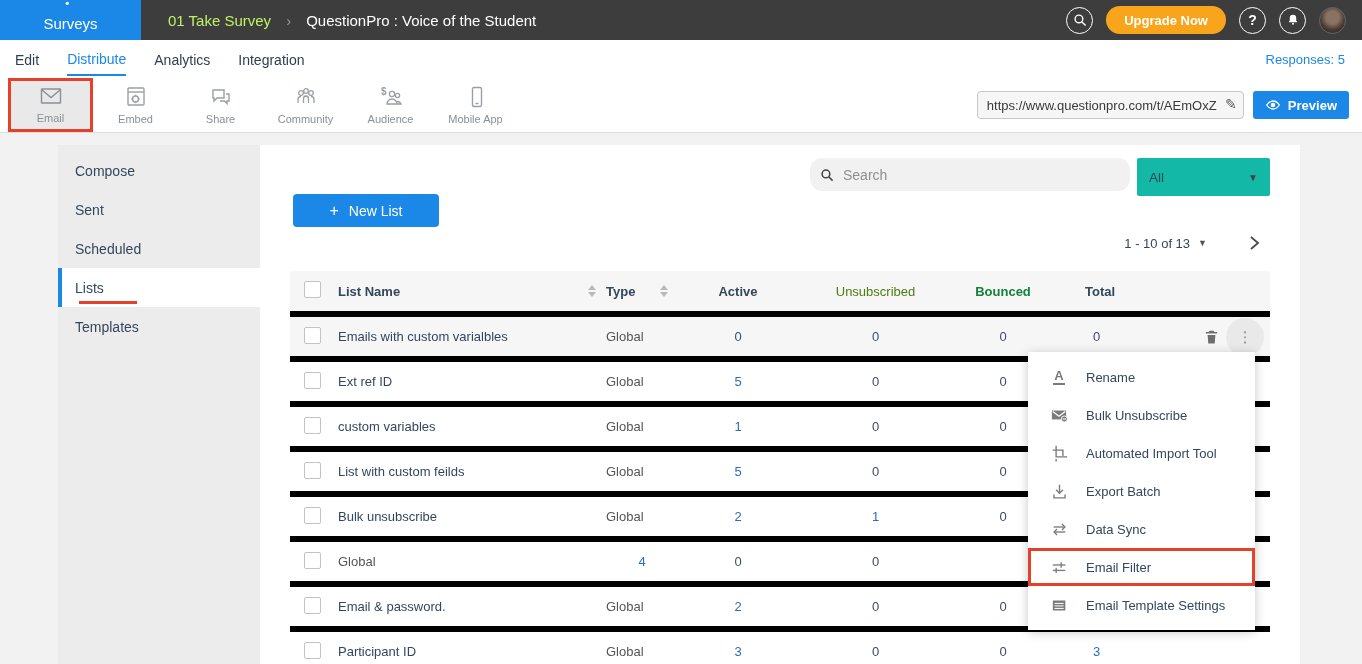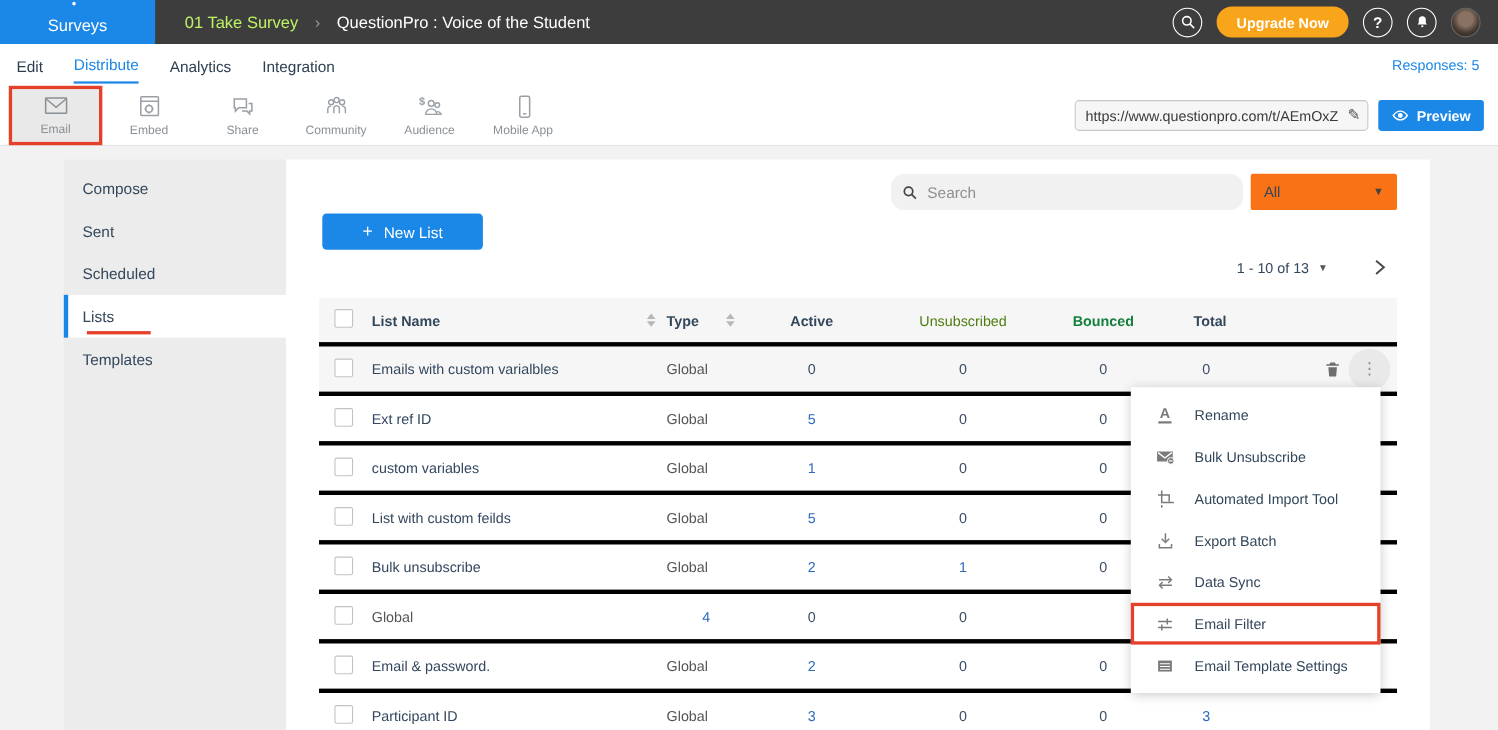--- a/index.html
+++ b/index.html
@@ -44,36 +44,36 @@
   .sidebar { position:absolute; left:58px; top:12px; width:202px; height:519px; background:#ececec; padding-top:6px; }
   .side-item { position:relative; height:39px; display:flex; align-items:center; padding-left:17px; font-size:14px; color:#33475b; cursor:pointer; }
   .side-item.active { background:#fff; border-left:4px solid #1b87e6; padding-left:13px; }
   .annotation-underline { position:absolute; left:17px; bottom:3px; width:58px; height:3px; background:#e4402a; }
 
   .card { position:absolute; left:260px; top:12px; width:1040px; height:519px; background:#fff; }
 
   .search-box { position:absolute; left:550px; top:13px; width:320px; height:33px; background:#f1f1f1; border-radius:12px; display:flex; align-items:center; padding:0 10px; gap:9px; }
   .search-box input { flex:1; border:none; background:transparent; outline:none; font-size:14px; color:#444; font-family:"Liberation Sans",sans-serif; }
   .search-box input::placeholder { color:#8f8f8f; }
-  .all-dd { position:absolute; left:877px; top:13px; width:133px; height:33px; background:#f97316; border-radius:2px; display:flex; align-items:center; padding:0 12px; font-size:13.5px; color:#33475b; cursor:pointer;gap:48px; }
+  .all-dd { position:absolute; left:877px; top:13px; width:133px; height:38px; background:#14b8a6; border-radius:2px; display:flex; align-items:center; padding:0 12px; font-size:13.5px; color:#33475b; cursor:pointer;gap:48px; }
   .all-dd .dd-caret { margin-left:auto; font-size:10px; color:#444; }
 
   .newlist-btn { position:absolute; left:33px; top:49px; width:146px; height:33px; border:none; border-radius:4px; background:#1b87e6; color:#fff; font-size:14px; display:flex; align-items:center; justify-content:center; gap:10px; cursor:pointer; font-family:"Liberation Sans",sans-serif; }
   .newlist-btn .plus { font-size:16px; font-weight:normal; }
 
   .pagination { position:absolute; right:40px; top:90px; display:flex; align-items:center; gap:42px; }
   .pag-text { display:flex; align-items:center; gap:8px; font-size:13px; color:#33475b; cursor:pointer; }
   .pag-text .dd-caret { font-size:9px; color:#555; }
   .pag-next { cursor:pointer; display:flex; }
 
   
   .tbl { position:absolute; left:30px; top:126px; width:980px; }
   .t-row { display:grid; grid-template-columns:48px 268px 72px 120px 155px 100px 95px 1fr; align-items:center; }
   .t-head { height:40px; background:#f6f6f6; font-weight:bold; color:#33475b; font-size:13px; }
-  .t-data { height:45px; border-top:4px solid #000000; font-size:13px; }
+  .t-data { height:45px; border-top:6px solid #000000; font-size:13px; }
   .t-data.hovered { background:#f6f6f6; }
   .cell-check { padding-left:14px; }
   .cb { width:17px; height:17px; border:1px solid #c3c3c3; border-radius:2px; background:#fff; display:inline-block; cursor:pointer; }
   .cell-name { color:#33475e; cursor:pointer; display:flex; align-items:center; }
   .h-name { display:flex; align-items:center; }
   .h-name .sort, .h-type .sort { margin-left:auto; margin-right:10px; }
   .h-type { display:flex; align-items:center; }
   .cell-type { color:#555; }
   .cell-num { text-align:center; color:#3d4c66; }
   .num-blue { color:#2e6bbf; cursor:pointer; }

